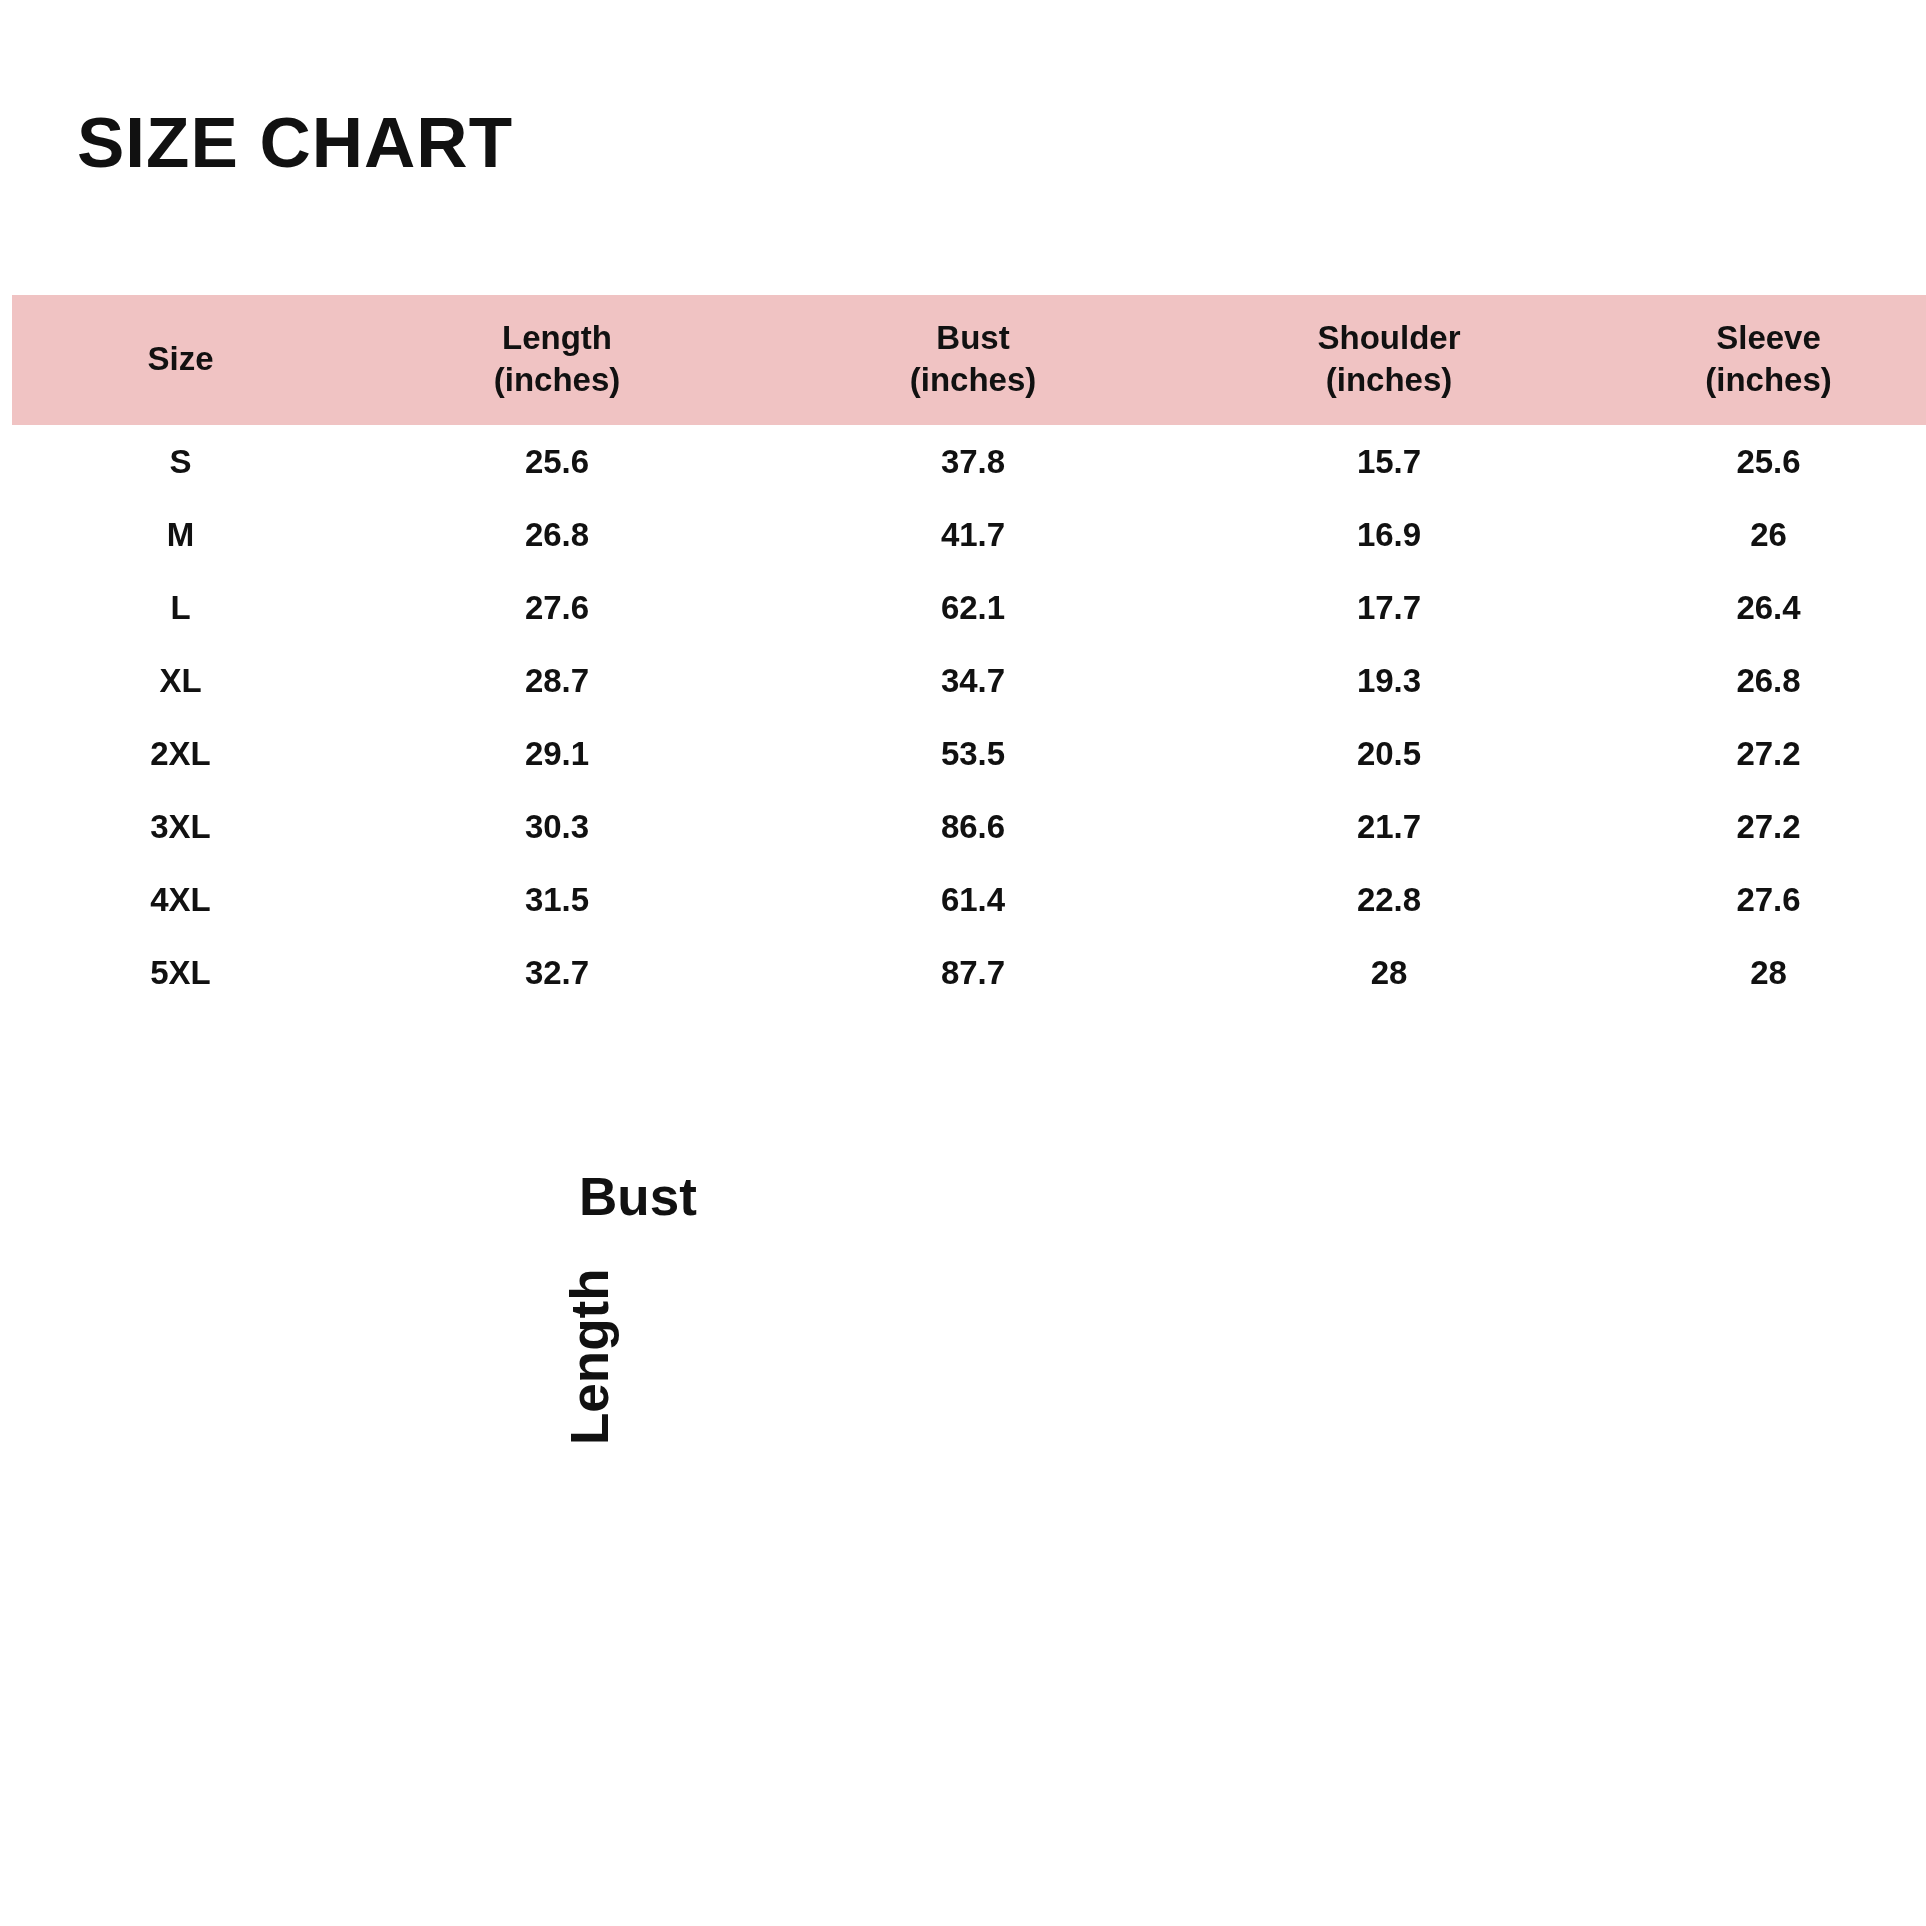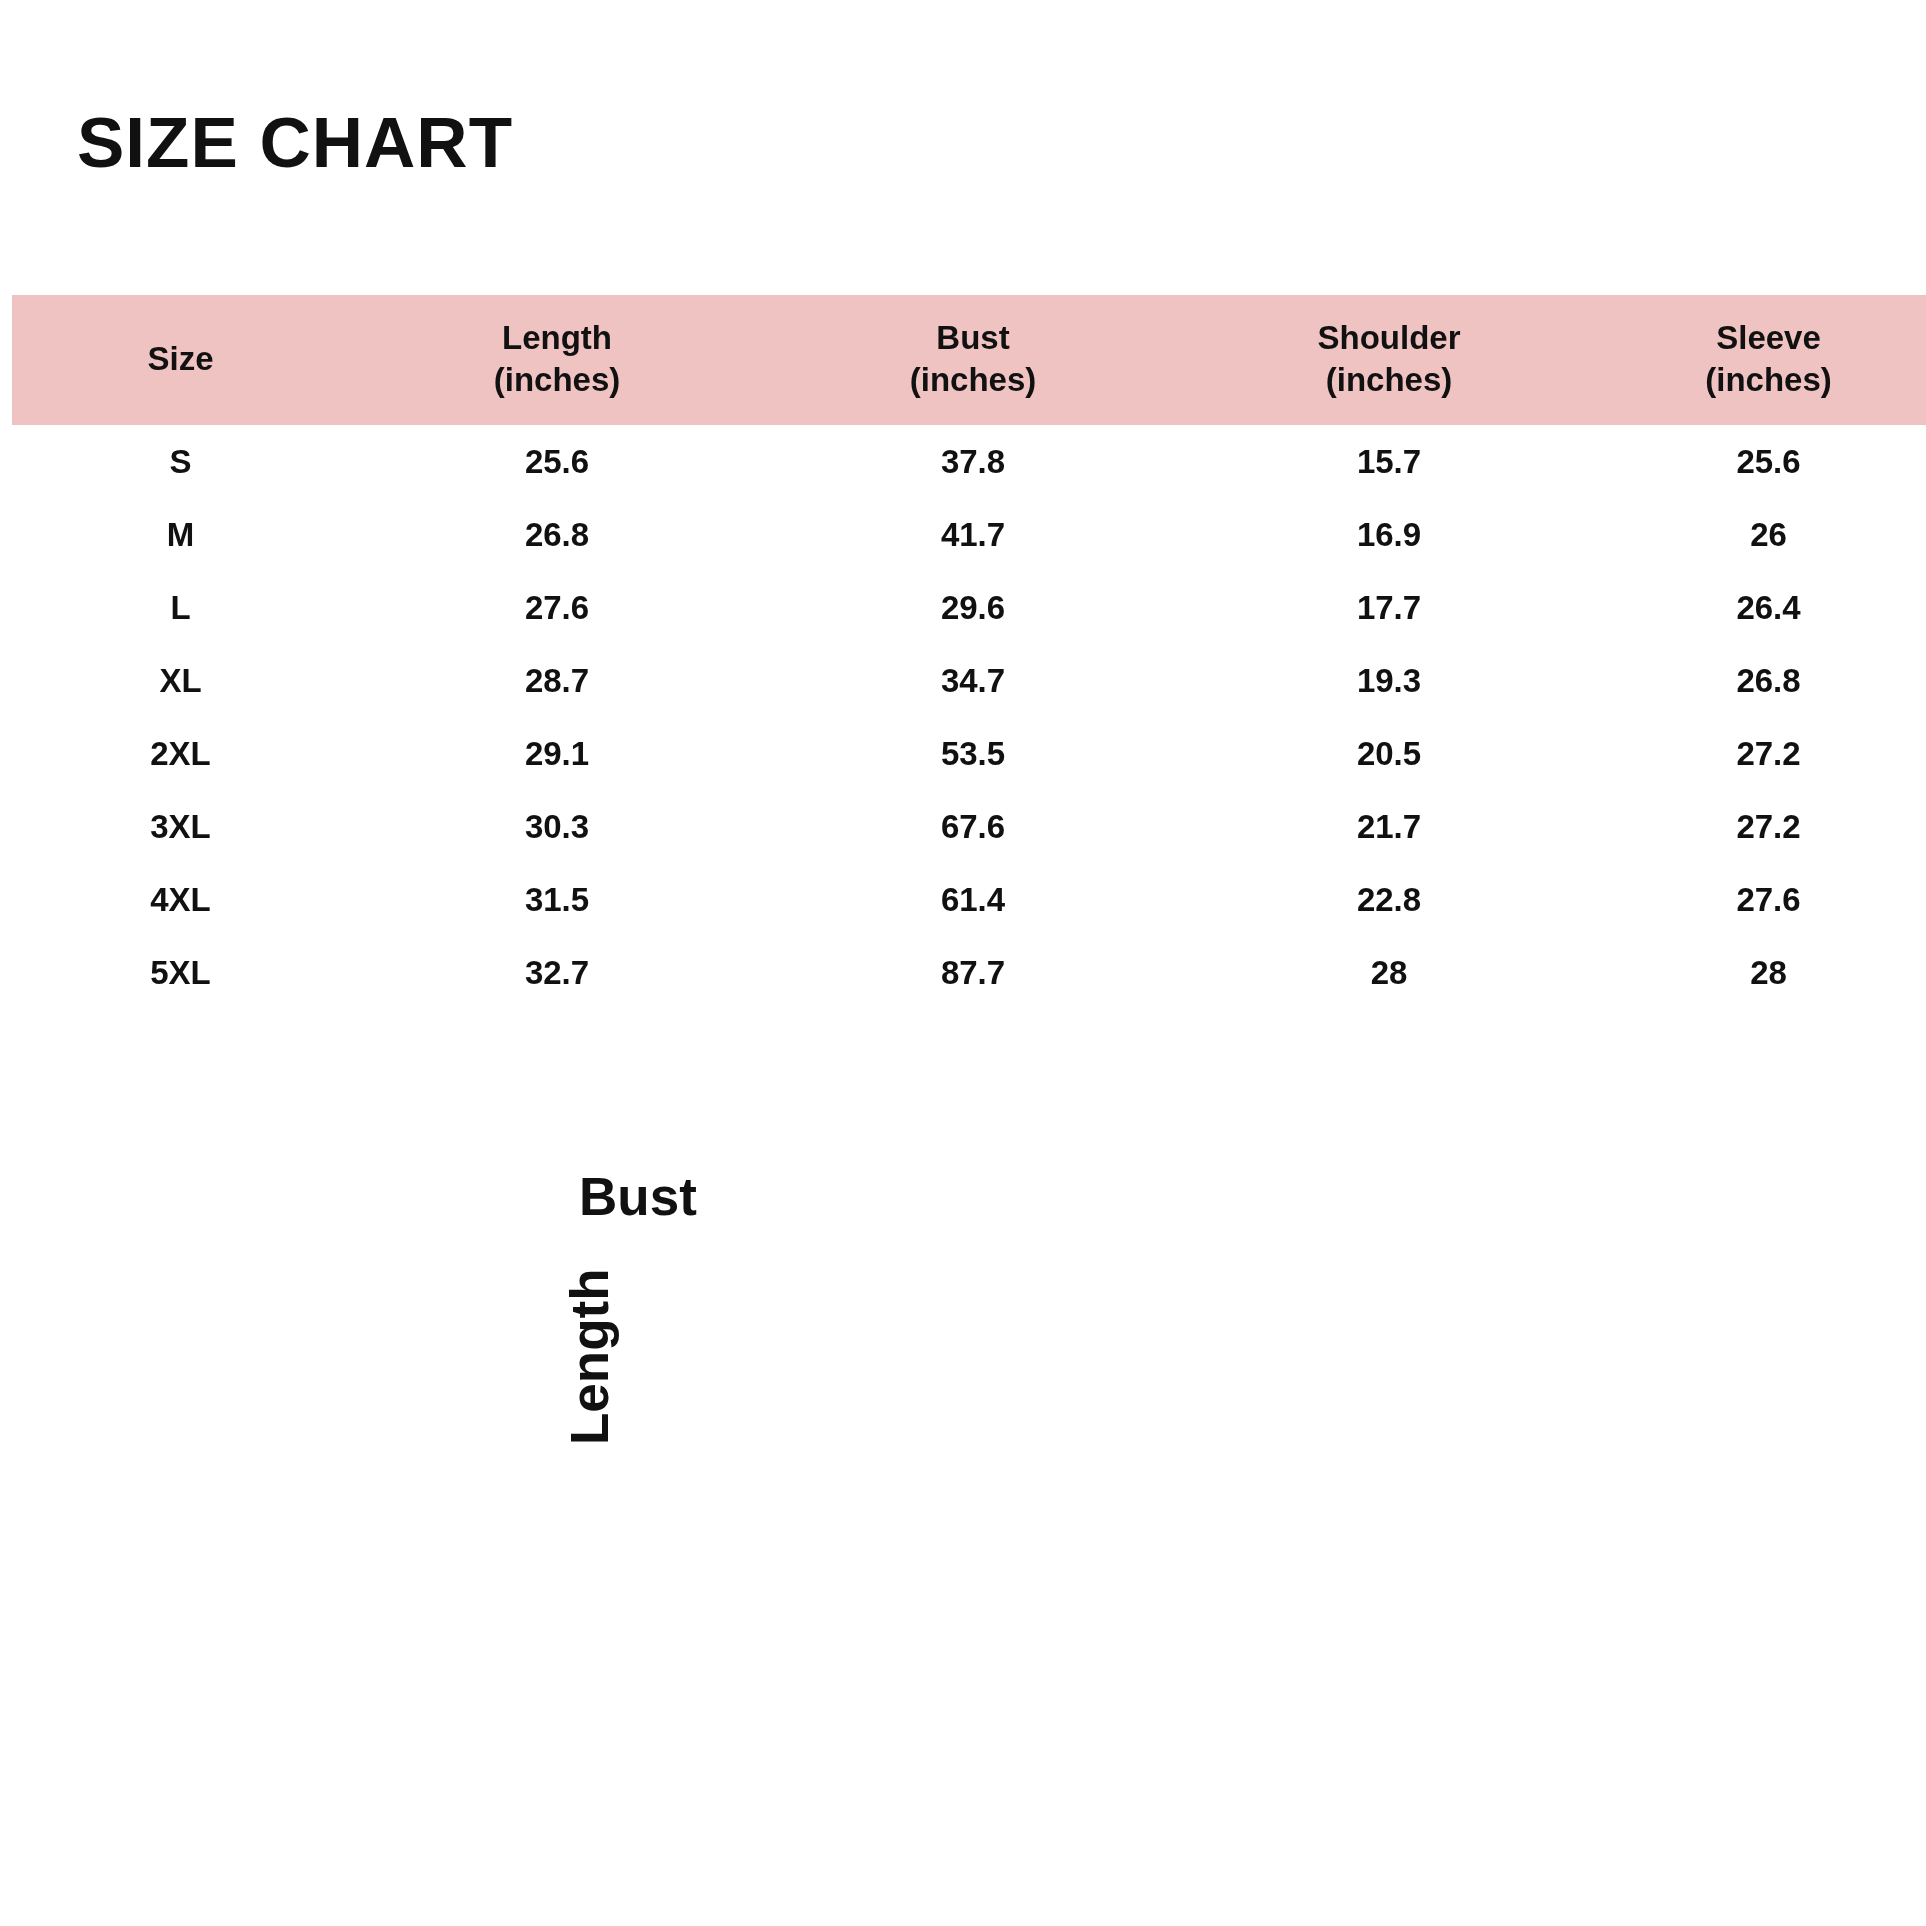--- a/index.html
+++ b/index.html
@@ -149,42 +149,42 @@
         <tr>
           <td>M</td>
           <td>26.8</td>
           <td>41.7</td>
           <td>16.9</td>
           <td>26</td>
         </tr>
         <tr>
           <td>L</td>
           <td>27.6</td>
-          <td>29.6</td>
+          <td>62.1</td>
           <td>17.7</td>
           <td>26.4</td>
         </tr>
         <tr>
           <td>XL</td>
           <td>28.7</td>
           <td>34.7</td>
           <td>19.3</td>
           <td>26.8</td>
         </tr>
         <tr>
           <td>2XL</td>
           <td>29.1</td>
           <td>53.5</td>
           <td>20.5</td>
           <td>27.2</td>
         </tr>
         <tr>
           <td>3XL</td>
           <td>30.3</td>
-          <td>67.6</td>
+          <td>86.6</td>
           <td>21.7</td>
           <td>27.2</td>
         </tr>
         <tr>
           <td>4XL</td>
           <td>31.5</td>
           <td>61.4</td>
           <td>22.8</td>
           <td>27.6</td>
         </tr>

